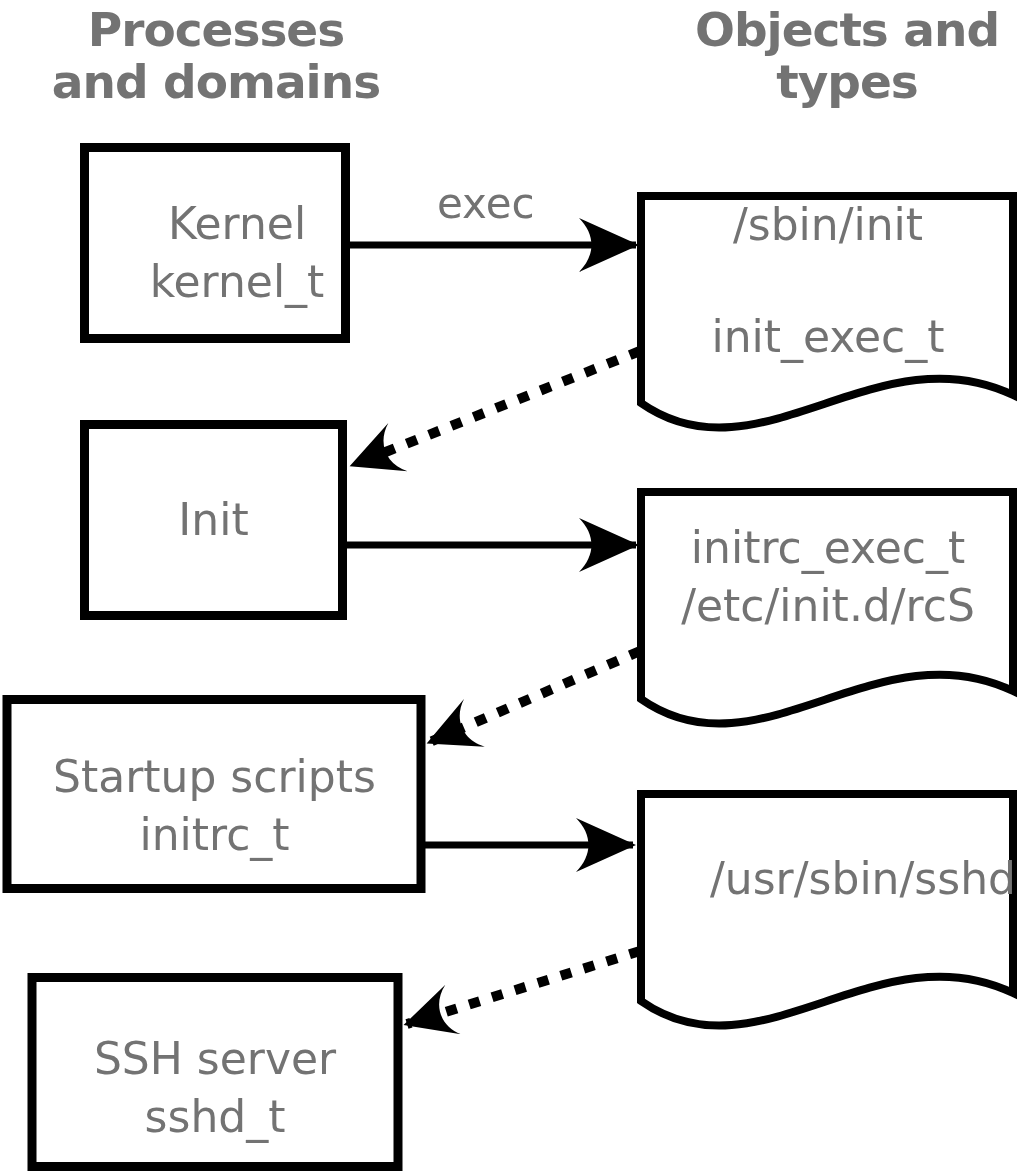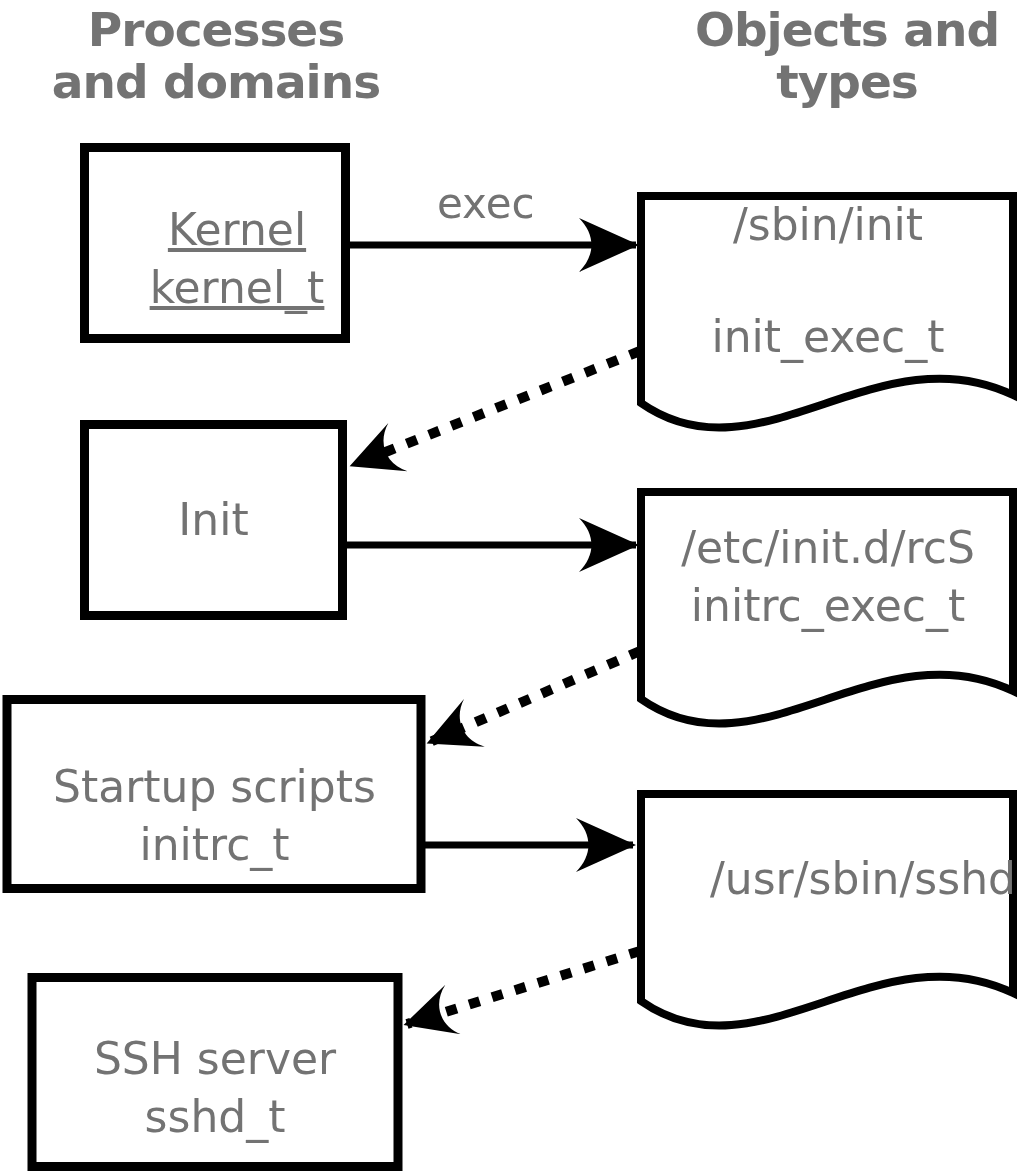--- a/index.html
+++ b/index.html
@@ -35,23 +35,23 @@
   }
   .exec-label {
     position: absolute;
     left: 437px;
     top: 183px;
     width: 120px;
     font-size: 42px;
     line-height: 42px;
   }
   
-  #lbl-kernel  { left: 80px;  top: 143px; width: 314px; height: 200px; padding-top: 16px; text-decoration: underline; }
+  #lbl-kernel  { left: 80px;  top: 143px; width: 314px; height: 200px; padding-top: 10px; }
   #lbl-init    { left: 80px;  top: 420px; width: 267px; height: 200px; }
-  #lbl-startup { left: 3px;   top: 695px; width: 423px; height: 198px; padding-top: 22px; }
+  #lbl-startup { left: 3px;   top: 695px; width: 423px; height: 198px; padding-top: 12px; }
   #lbl-ssh     { left: 28px;  top: 973px; width: 374px; height: 198px; padding-top: 16px; }
   #lbl-doc1    { left: 640px; top: 196px; width: 376px; height: 170px; justify-content: space-between; }
   #lbl-doc2    { left: 640px; top: 492px; width: 376px; height: 170px; }
   #lbl-doc3    { left: 640px; top: 794px; width: 376px; height: 170px; align-items: flex-end; }
 </style>
 </head>
 <body>
 
 <div id="canvas">
 
@@ -108,20 +108,20 @@
   <div class="node-label" id="lbl-ssh">
     <span>SSH server</span>
     <span>sshd_t</span>
   </div>
 
   <div class="node-label" id="lbl-doc1">
     <span>/sbin/init</span>
     <span>init_exec_t</span>
   </div>
   <div class="node-label" id="lbl-doc2">
+    <span>initrc_exec_t</span>
     <span>/etc/init.d/rcS</span>
-    <span>initrc_exec_t</span>
   </div>
   <div class="node-label" id="lbl-doc3">
     <span>/usr/sbin/sshd</span>
   </div>
 
 </div>
 
 </body></html>

